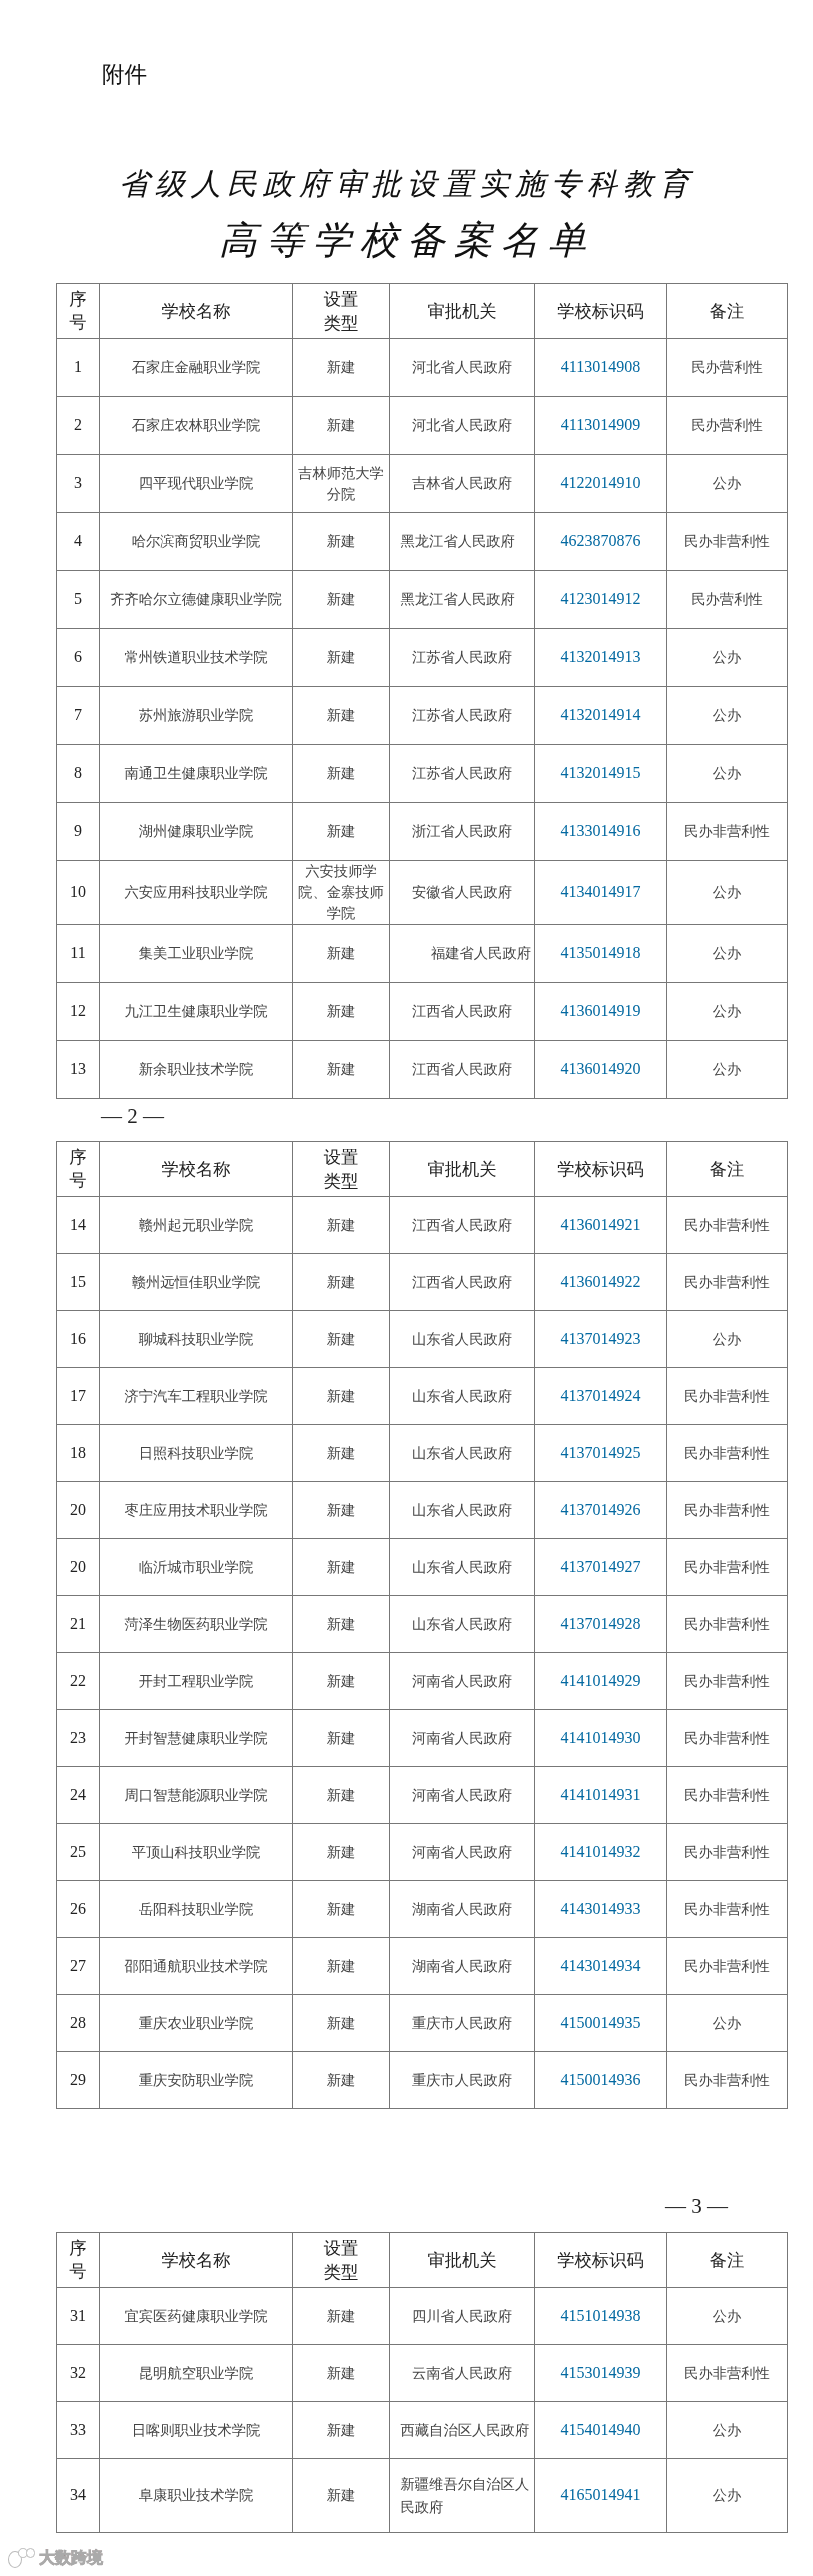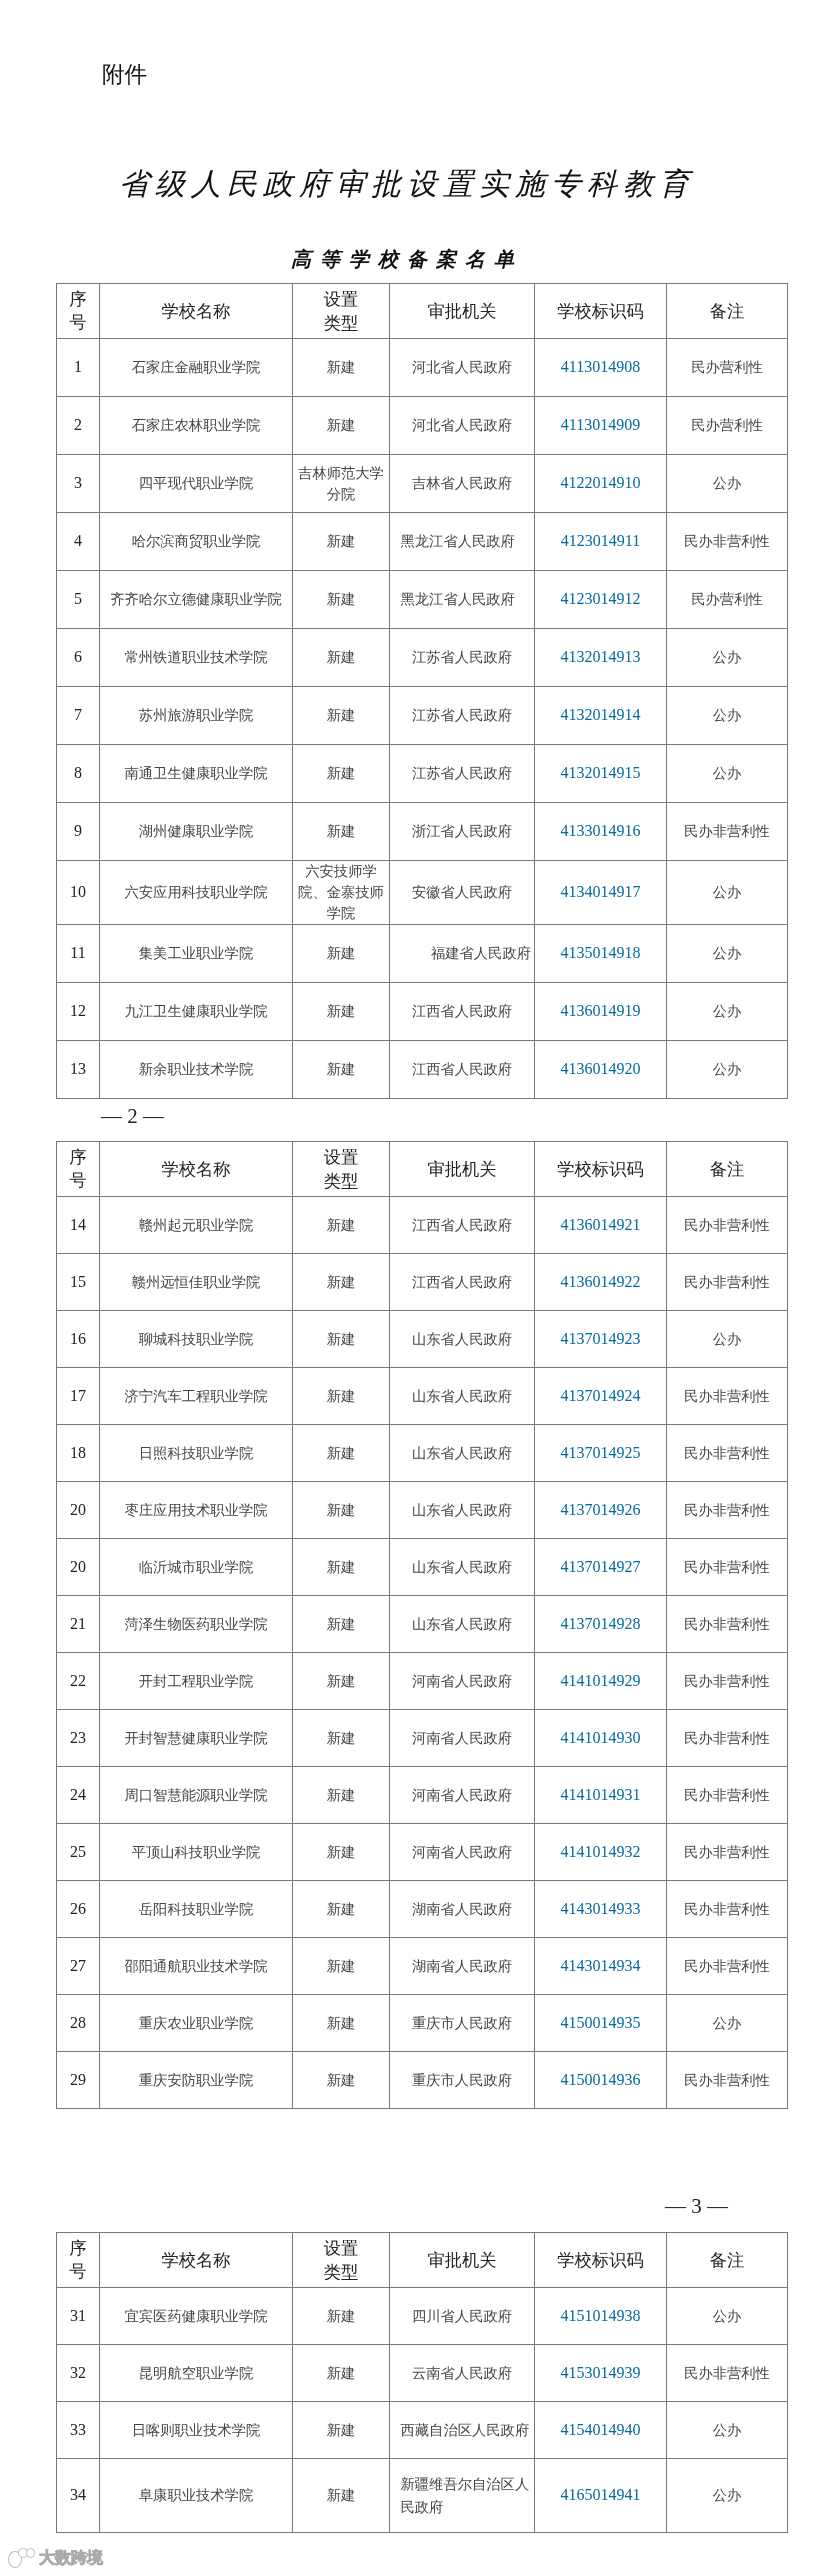--- a/index.html
+++ b/index.html
@@ -1,20 +1,20 @@
 <!DOCTYPE html>
 <html style="font-size:12px"><head>
 <meta charset="utf-8">
 <style>
   html, body { margin: 0; padding: 0; background: #ffffff; }
   body { width: 814px; height: 2576px; position: relative; overflow: hidden; }
   .attach { position: absolute; left: 102px; top: 59px; font-family: "DejaVu Sans", sans-serif; font-size: 22.6px; color: #111; letter-spacing: 0; }
   .title { position: absolute; left: 0; width: 814px; text-align: center; font-family: "DejaVu Serif", serif; font-style: italic; color: #111; }
   .title.l1 { top: 164px; font-size: 30px; letter-spacing: 6px; }
-  .title.l2 { top: 246px; font-size: 20px; letter-spacing: 9px; font-weight: bold; }
+  .title.l2 { top: 215px; font-size: 38px; letter-spacing: 9px; }
   table.grid { position: absolute; left: 56px; width: 731px; border-collapse: collapse; table-layout: fixed; }
   table.grid td, table.grid th { border: 1.1px solid #777; text-align: center; vertical-align: middle; padding: 0 3px; }
   table.grid th { font-family: "DejaVu Sans", sans-serif; font-weight: normal; font-size: 17.3px; color: #222; line-height: 24px; height: 54px; }
   table.grid td { font-family: "DejaVu Serif", serif; font-size: 14.3px; color: #444; line-height: 22.6px; }
   table.grid td.num { color: #222; font-family: "Liberation Serif", serif; font-size: 16px; }
   table.grid td.code { color: #0369a1; font-family: "Liberation Serif", serif; font-size: 16px; }
   table.grid td.auth { text-align: left; padding-left: 10.5px; }
   table.grid th.seq { line-height: 22.6px; padding: 0; }
   table.grid td.seq { padding: 0; }
   .col-seq { width: 43px; } .col-name { width: 193px; } .col-type { width: 97px; }
@@ -74,21 +74,21 @@
         <td style="line-height: 21px;">吉林师范大学分院</td>
         <td class="auth" style="text-align: center; padding-left: 3px;">吉林省人民政府</td>
         <td class="code">4122014910</td>
         <td>公办</td>
       </tr>
       <tr style="height: 58px;">
         <td class="num seq">4</td>
         <td>哈尔滨商贸职业学院</td>
         <td>新建</td>
         <td class="auth" style="line-height: 22.6px;">黑龙江省人民政府</td>
-        <td class="code">4123014911</td>
+        <td class="code">4623870876</td>
         <td>民办非营利性</td>
       </tr>
       <tr style="height: 58px;">
         <td class="num seq">5</td>
         <td style="line-height: 21px;">齐齐哈尔立德健康职业学院</td>
         <td>新建</td>
         <td class="auth" style="line-height: 22.6px;">黑龙江省人民政府</td>
         <td class="code">4123014912</td>
         <td>民办营利性</td>
       </tr>

